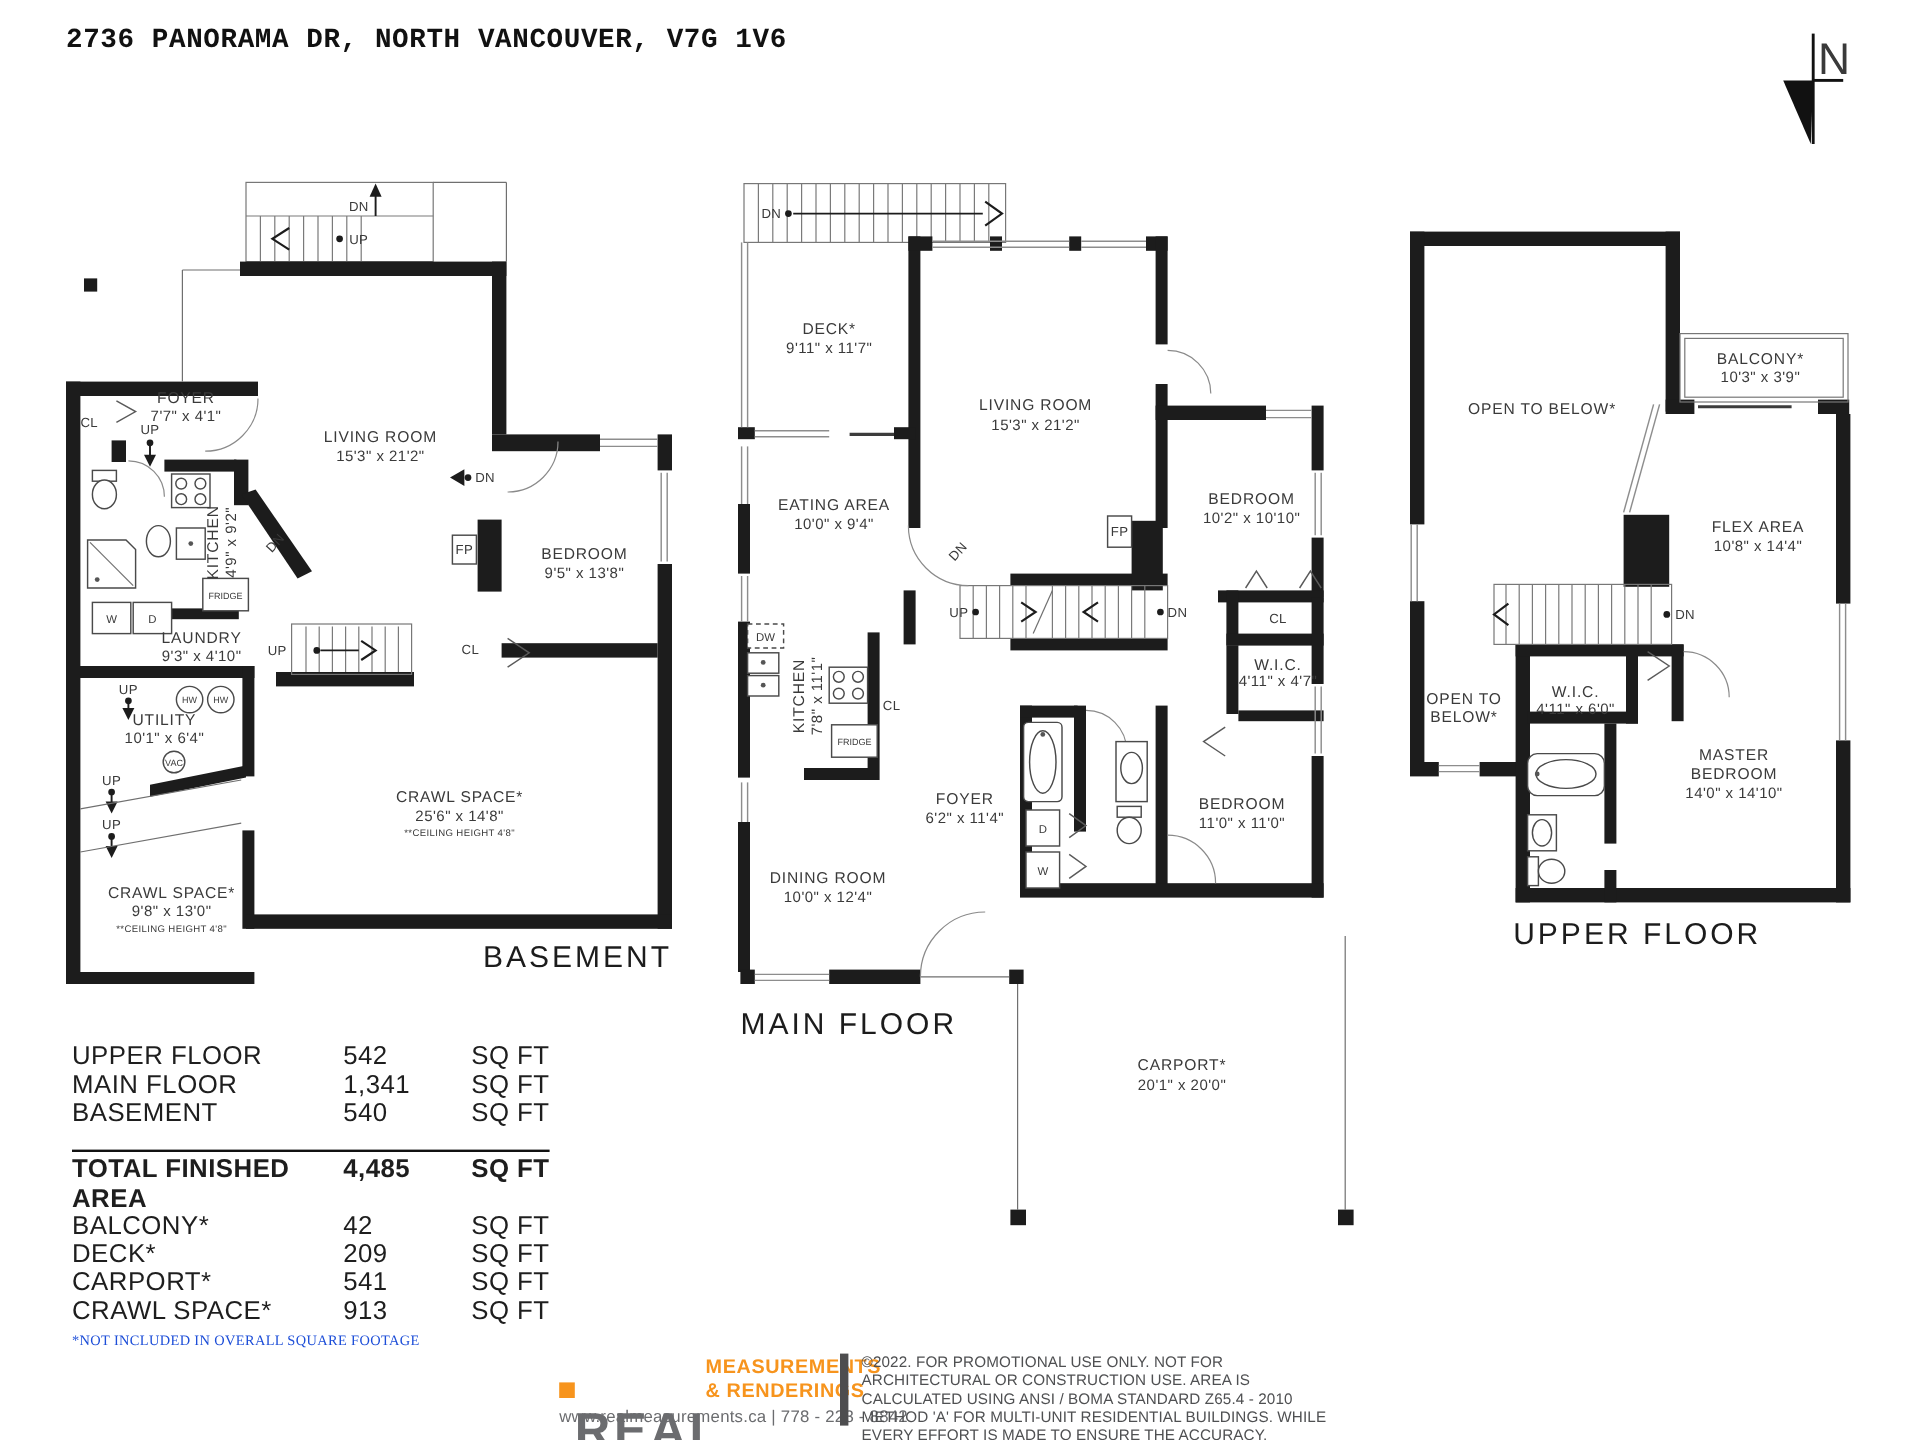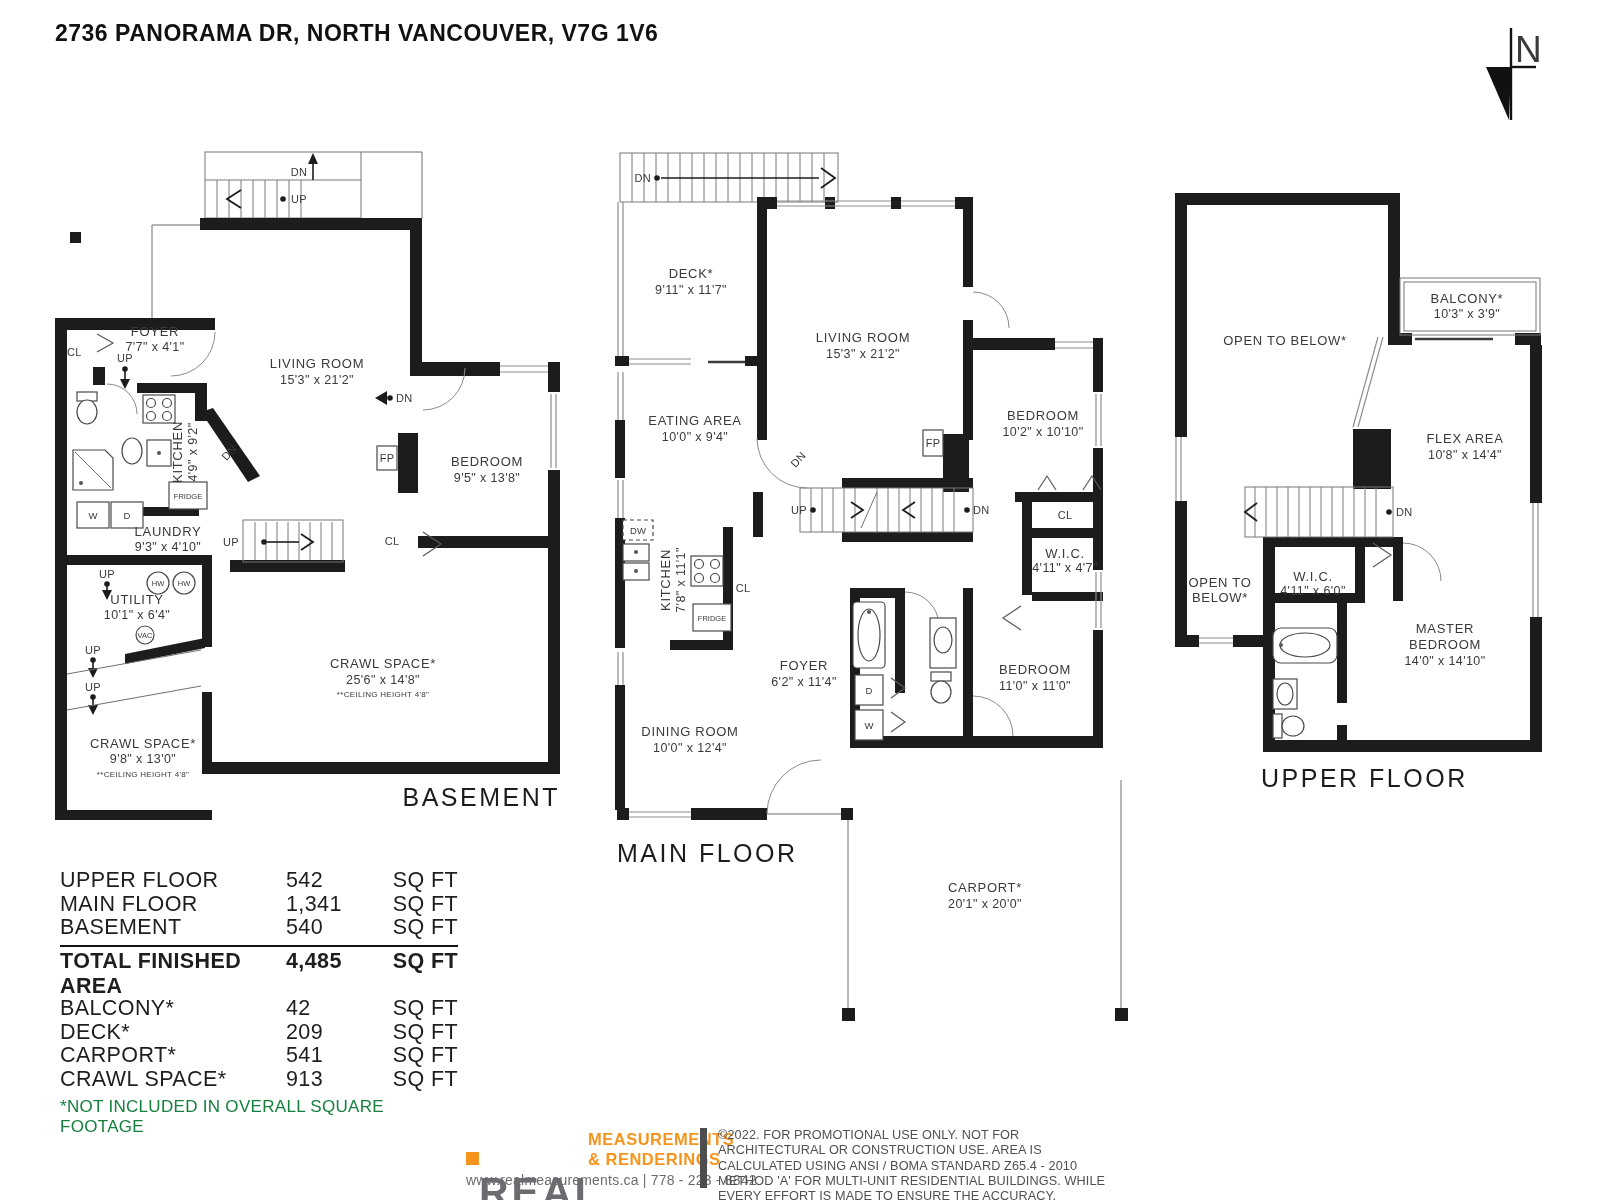--- a/index.html
+++ b/index.html
@@ -1,20 +1,20 @@
 <!DOCTYPE html>
 <html><head>
 <meta charset="utf-8">
 <style>
   html,body { margin:0; padding:0; background:#ffffff; }
   body { width:1600px; height:1200px; position:relative; overflow:hidden;
          font-family:"Liberation Sans", sans-serif; color:#222; }
   .abs { position:absolute; }
   #page-title { left:55px; top:20px; font-size:23px; font-weight:bold;
-                letter-spacing:0.5px; color:#111; }
+                letter-spacing:0.5px; color:#111;font-family:Liberation Mono, monospace; }
   svg { overflow:visible; }
   svg text { font-family:"Liberation Sans", sans-serif; fill:#3a3a3a; }
   .rm  { font-size:13px;  letter-spacing:0.7px; text-anchor:middle; }
   .dm  { font-size:12.5px;letter-spacing:0.4px; text-anchor:middle; }
   .nt  { font-size:8px;   letter-spacing:0.3px; text-anchor:middle; }
   .mk  { font-size:11px;  letter-spacing:0.3px; }
   .mkc { font-size:11px;  letter-spacing:0.3px; text-anchor:middle; }
   .sm  { font-size:9.5px; text-anchor:middle; }
   .xs  { font-size:7.5px; text-anchor:middle; }
   .fl  { font-size:25px;  letter-spacing:2.5px; fill:#1c1c1c; }
@@ -29,23 +29,23 @@
   .arrowln { stroke:#1c1c1c; stroke-width:1.6; fill:none; }
   .chev    { stroke:#1c1c1c; stroke-width:1.8; fill:none; }
   .chevthin{ stroke:#5a5a5a; stroke-width:1.2; fill:none; }
   .blkfill { fill:#1c1c1c; }
   
   #area-table { left:60px; top:868px; width:398px; font-size:21.5px; color:#1e1e1e; }
   .a-row { display:flex; align-items:baseline; height:23.5px; letter-spacing:0.4px; }
   .a-label { flex:1; }
   .a-val { width:86px; }
   .a-unit { width:72px; text-align:right; padding-left:14px; }
-  .a-total { font-weight:bold; border-top:2.5px solid #111; margin-top:6px; padding-top:2px; }
+  .a-total { font-weight:bold; border-top:2.5px solid #111; margin-top:19px; padding-top:2px; }
   .a-group2 { margin-top:24px; }
-  .a-note { margin-top:7px; font-size:17px; letter-spacing:0.3px; color:#15803d; }
+  .a-note { margin-top:7px; font-size:12px; letter-spacing:0.3px; color:#1d4ed8;font-family:Liberation Serif, serif; }
   
   #logo-word { left:479px; top:1172px; font-size:41px; font-weight:bold;
                color:#6b6c6f; letter-spacing:3px; line-height:1; }
   #logo-square { left:466px; top:1152px; width:13px; height:13px; background:#f7941d; }
   #logo-line1 { left:588px; top:1130px; font-size:16.5px; font-weight:bold;
                 color:#f7941d; letter-spacing:0.5px; }
   #logo-line2 { left:588px; top:1150px; font-size:16.5px; font-weight:bold;
                 color:#f7941d; letter-spacing:0.5px; }
   #logo-contact { left:466px; top:1172px; font-size:14px; color:#6b6c6f; letter-spacing:0.2px; }
   #footer-divider { left:700px; top:1128px; width:7px; height:60px; background:#4d4d4f; }

